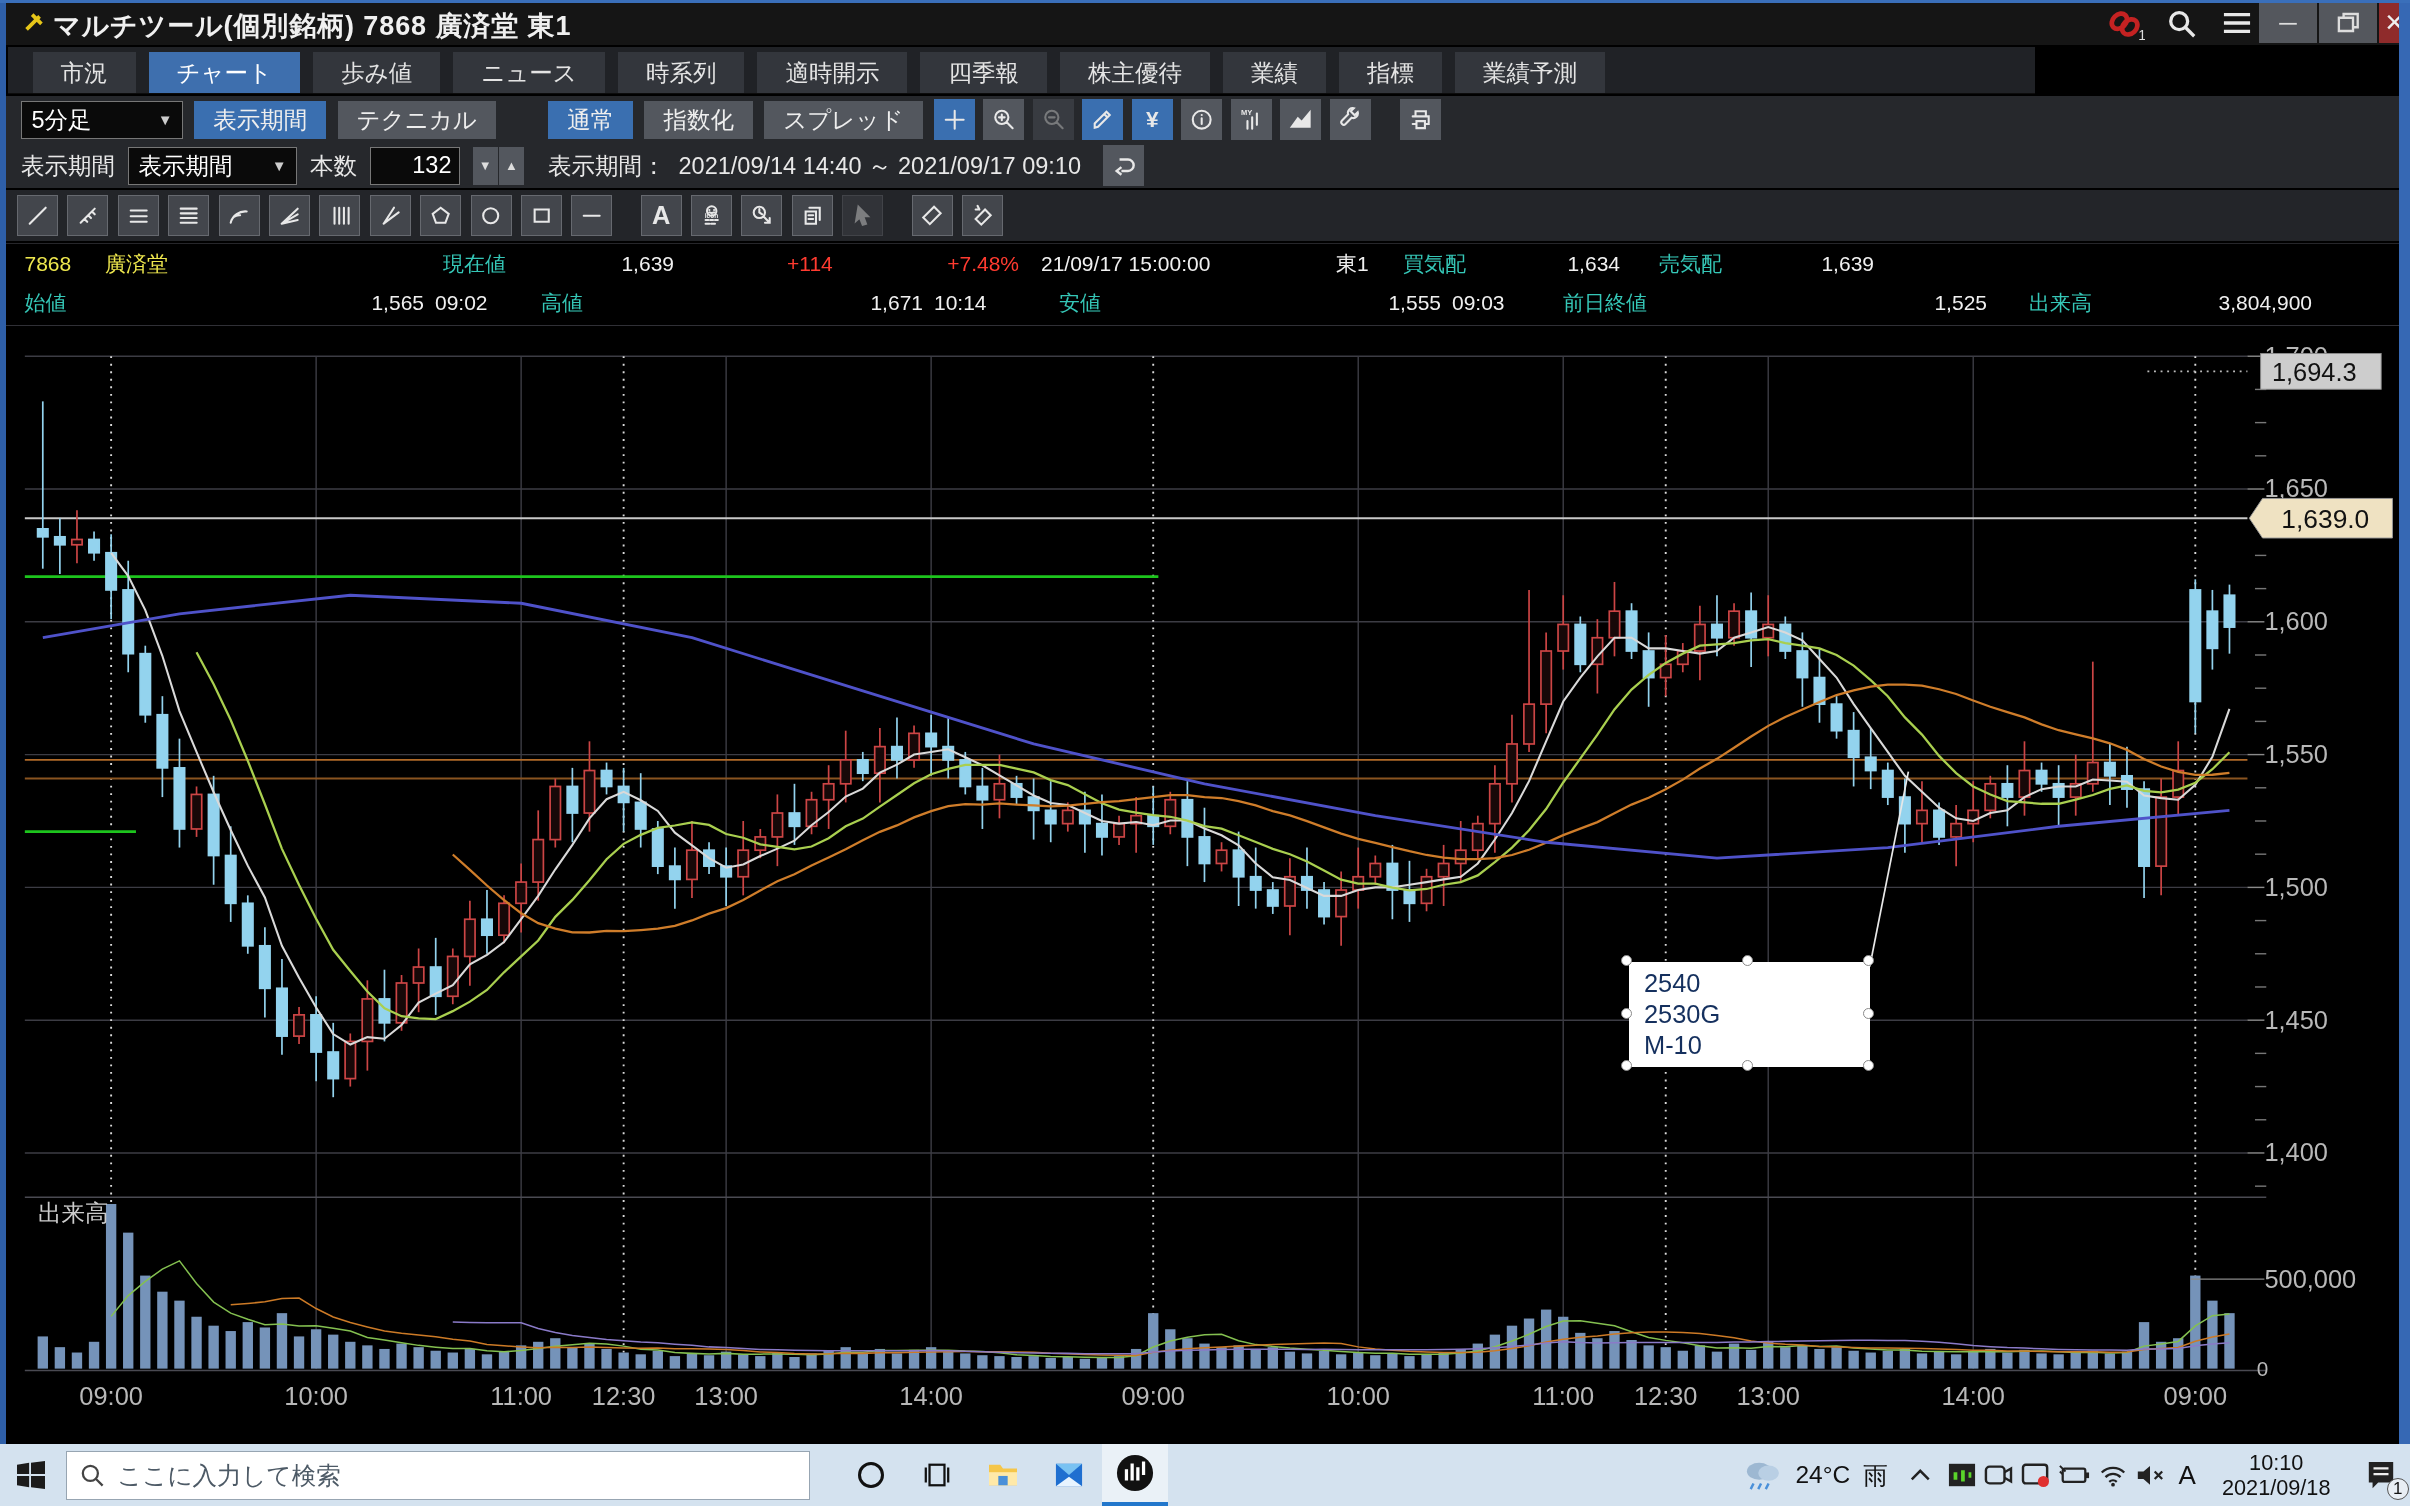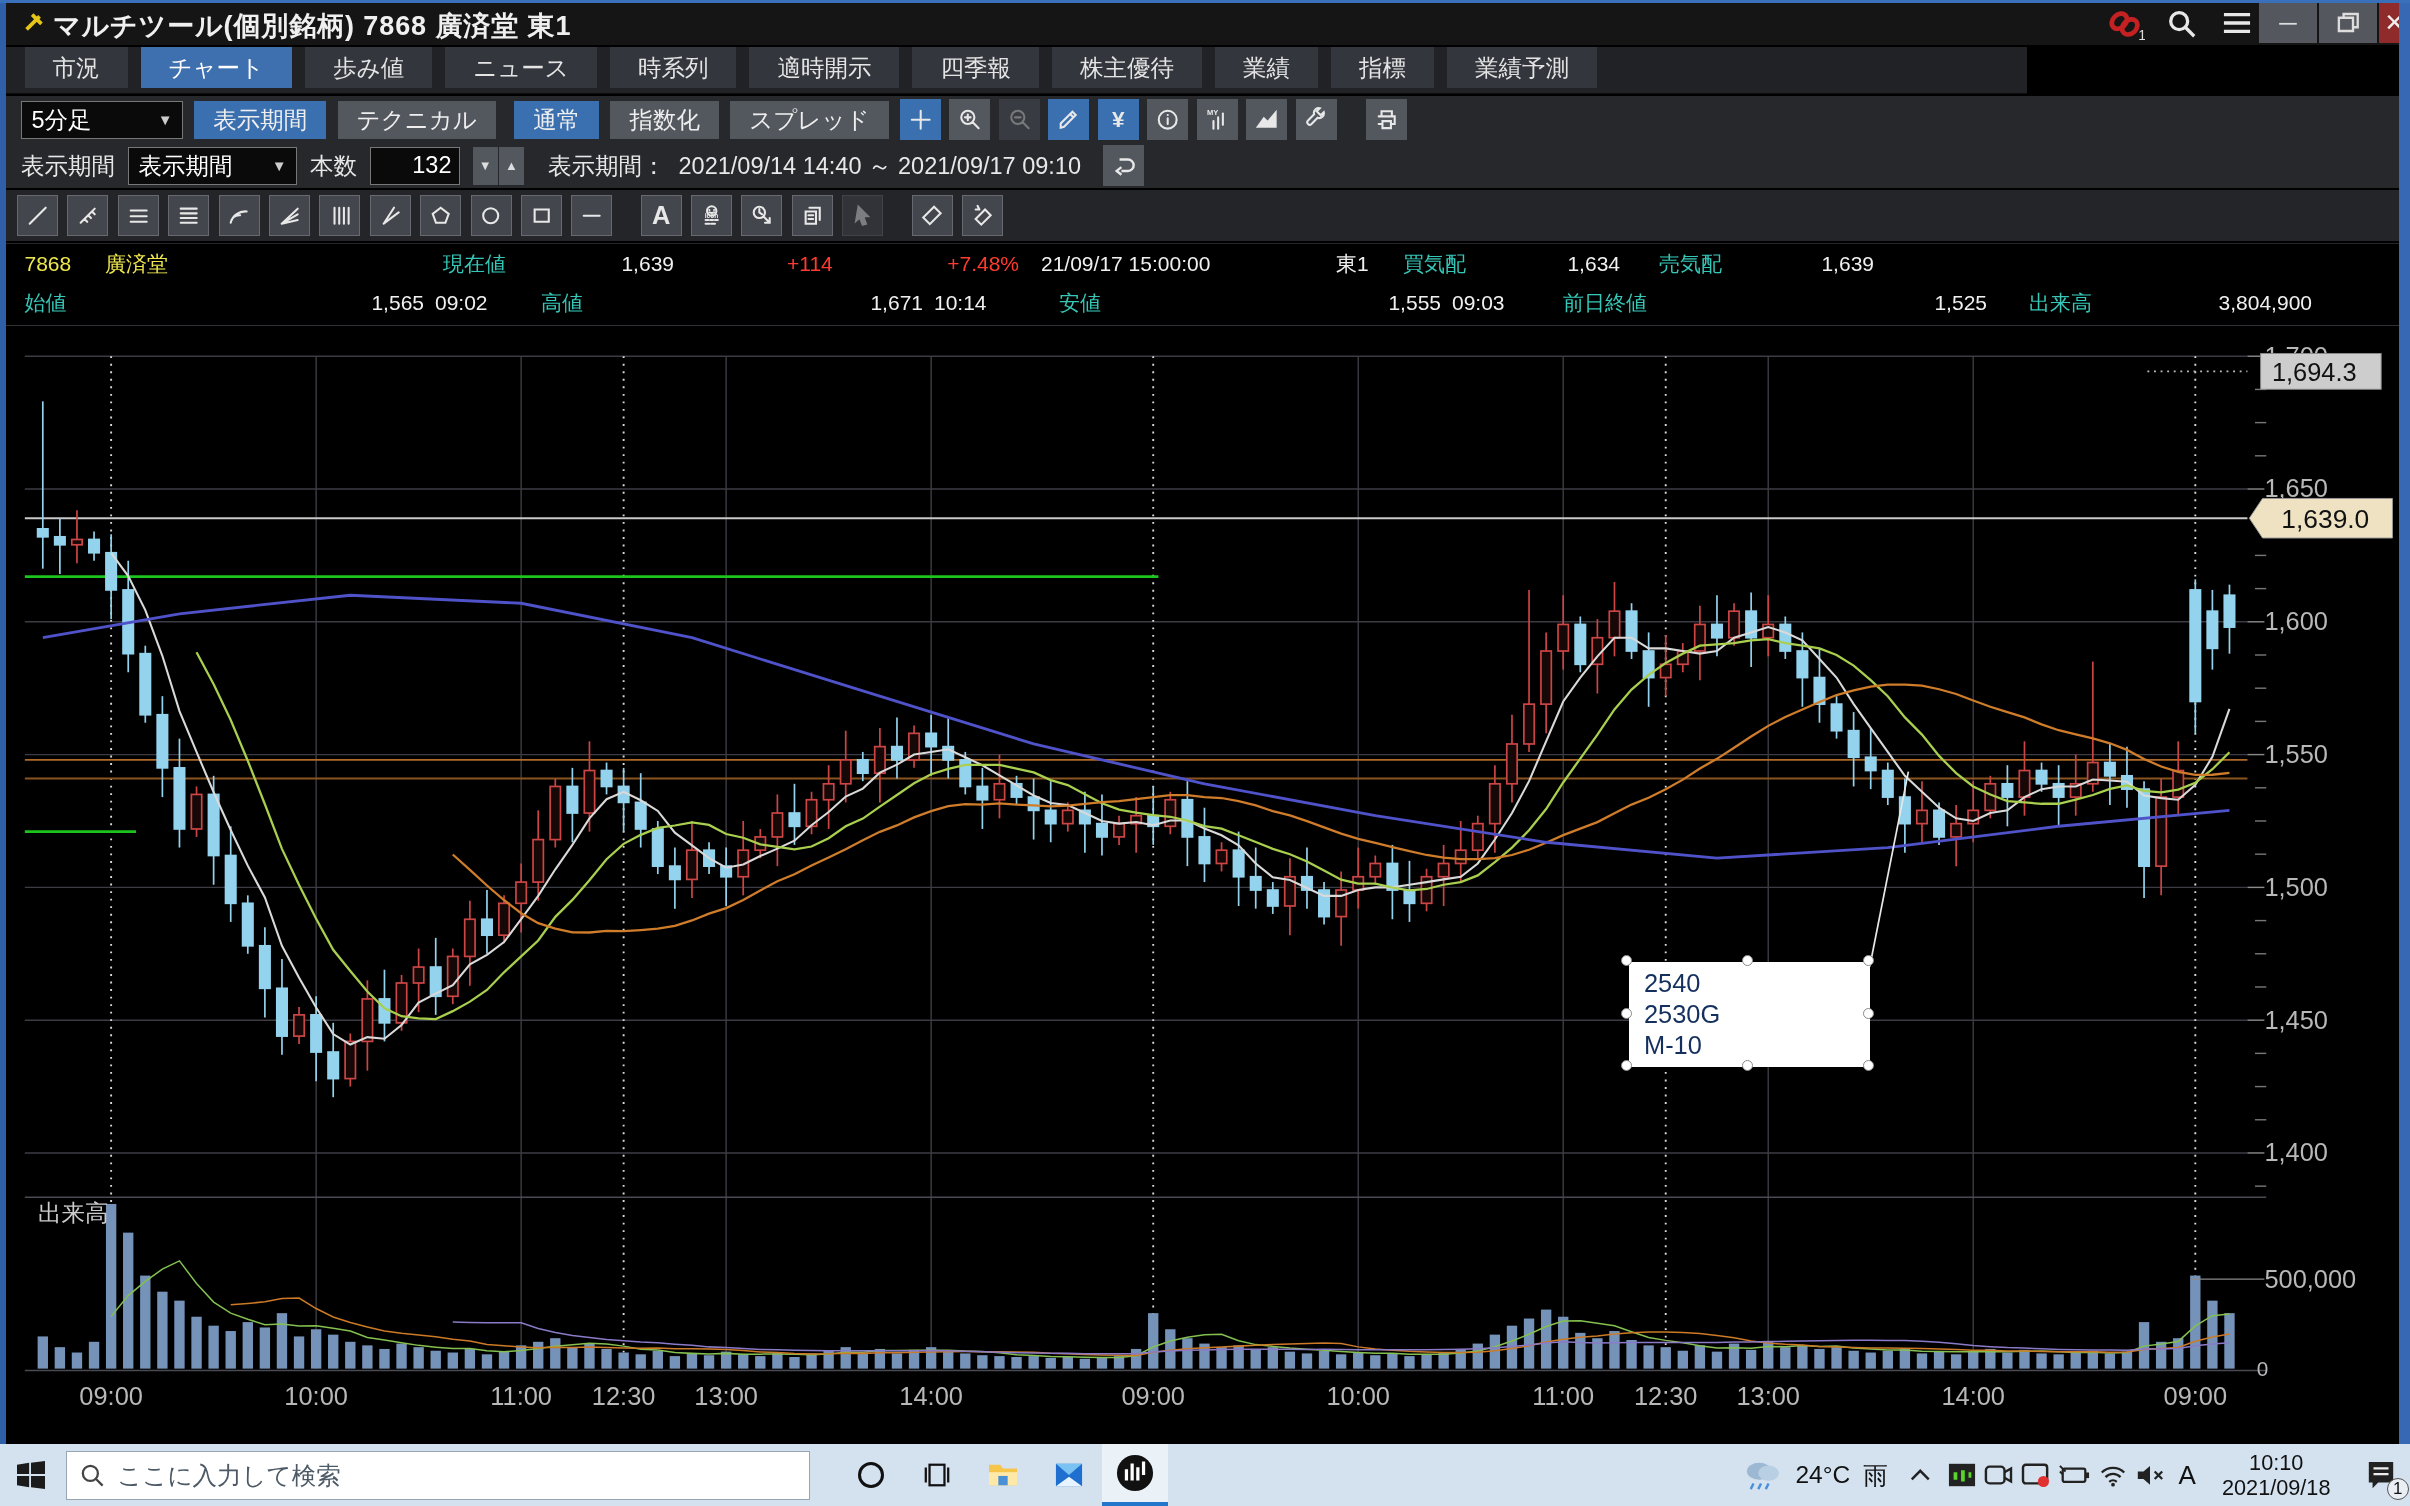--- a/index.html
+++ b/index.html
@@ -9,21 +9,21 @@
   #app { position:absolute; left:0; top:0; width:2411px; height:1444px; background:#000;padding-left:36px; }
   #edgeL{ left:0;top:0;width:5.6px;height:1444px;background:#2e5fa8;z-index:50;}
   #edgeR{ left:2399px;top:0;width:11.3px;height:1444px;background:#3668b4;z-index:50;}
   #edgeT{ left:0;top:0;width:2411px;height:2.8px;background:#3a6fba;z-index:51;}
   #titlebar { left:0;top:0;width:2411px;height:45px;background:#151515;color:#f0f0f0; }
   #title-text { left:53px;top:7.5px;font-size:27px;font-weight:bold;letter-spacing:0.9px; }
   .winbtn { top:2.8px;width:58px;height:40px;display:flex;align-items:center;justify-content:center;color:#ddd;font-size:24.5px;background:#54575d; }
   #btn-close { background:#8f2b2b;color:#eee; }
   .titleicon { top:7.5px;color:#cfcfcf; }
   
-  #tabbar { left:0;top:47px;width:2027px;height:47px;background:#202226;border-bottom:1.9px solid #0c0c0c; display:flex; padding-left:24.5px; gap:13px;}
+  #tabbar { left:8px;top:47px;width:2027px;height:47px;background:#202226;border-bottom:1.9px solid #0c0c0c; display:flex; align-items:flex-end; padding-left:24.5px; gap:13px;}
   .tab { height:41px; padding:0 28px; background:#33363c; color:#e4e4e4; font-size:23.5px; display:flex; align-items:center; }
   .tab.active { background:#3e6fae; color:#fff; }
   
   #toolbar1 { left:0;top:96px;width:2411px;height:47px;background:#26282c;display:flex;align-items:center;padding-left:21px;gap:11.3px; }
   #toolbar2 { left:0;top:143px;width:2411px;height:45px;background:#26282c;display:flex;align-items:center;padding-left:21px;gap:13px;color:#e8e8e8;font-size:23.5px; }
   .tbtn { height:38px;padding:0 19px;font-size:23.5px;color:#eee;background:#53575e;display:flex;align-items:center; }
   .tbtn.blue { background:#3a6fb0; }
   .ibtn { width:41px;height:41px;background:#53575e;display:flex;align-items:center;justify-content:center;color:#e8e8e8;font-size:22.6px;font-weight:bold; }
   .ibtn.blue { background:#3a6fb0; }
   .ibtn.dim { opacity:.42; }
@@ -106,21 +106,21 @@
     </div>
 
   <div id="toolbar1" class="abs">
     <div class="seldd" style="width:162px">
       <span>5分足</span>
         <span class="ddarrow">▼</span>
     </div>
     <span id="tb1-buttons" style="display:flex;gap:11.3px">
         <div class="tbtn blue">表示期間</div>
         <div class="tbtn">テクニカル</div>
-        <div class="tbtn blue" style="margin-left: 7px;">通常</div>
+        <div class="tbtn blue" style="margin-left: 41px;">通常</div>
         <div class="tbtn">指数化</div>
         <div class="tbtn">スプレッド</div>
       </span>
     <span id="tb1-icons" style="display:flex;gap:8.5px">
         <div class="ibtn blue">
           <svg width="25.4" height="25.4" viewBox="0 0 27 27">
             <path d="M13.5 4 v19 M4 13.5 h19" fill="none" stroke="#e8e8e8" stroke-width="2.2" stroke-linecap="round"></path>
           </svg>
         </div>
         <div class="ibtn">

